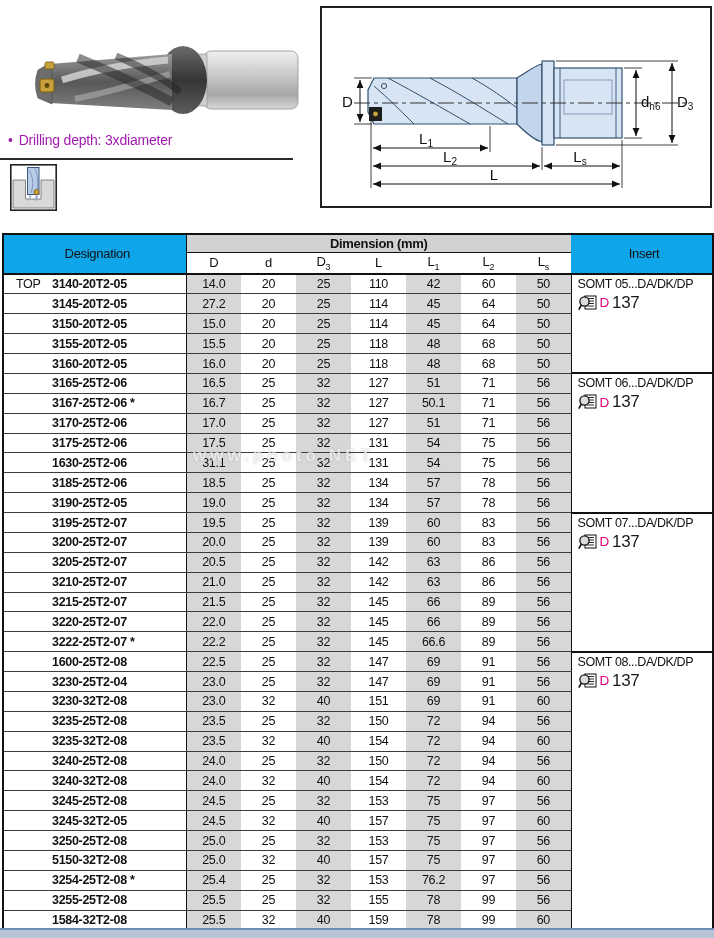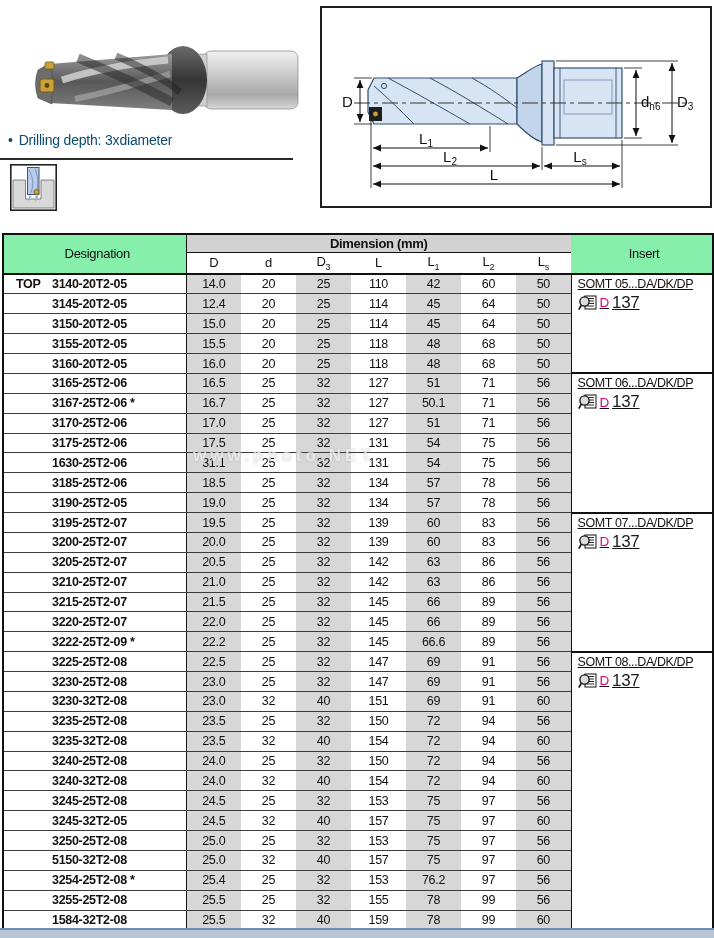--- a/index.html
+++ b/index.html
@@ -3,47 +3,47 @@
 <meta charset="utf-8">
 <style>
   html,body{margin:0;padding:0;background:#ffffff;}
   #page{
     position:relative;width:714px;height:938px;background:#ffffff;overflow:hidden;
     font-family:"Liberation Sans","DejaVu Sans",sans-serif;color:#111;
   }
   
   #photo{position:absolute;left:20px;top:18px;width:290px;height:115px;}
   
-  #note{position:absolute;left:8px;top:132px;font-size:14px;color:#0c4a6e;letter-spacing:-0.2px;}
+  #note{position:absolute;left:8px;top:132px;font-size:14px;color:#a21caf;letter-spacing:-0.2px;}
   #note .marker{margin-right:6px;}
   #divider{position:absolute;left:0;top:158px;width:293px;height:2px;background:#2a2a2a;}
   
   #appicon{position:absolute;left:10px;top:164px;width:47px;height:47px;}
   
   #diagram-box{position:absolute;left:320px;top:6px;width:388px;height:198px;border:2px solid #1f1f1f;background:#fff;}
   #diagram-box svg{display:block;}
   .dim-label{font-family:"Liberation Sans",sans-serif;font-size:15px;fill:#111;}
   .dim-sub{font-size:10px;}
   
   #catalog{position:absolute;left:2px;top:233px;width:710px;border-collapse:collapse;table-layout:fixed;
            border:2px solid #111;font-size:12.5px;letter-spacing:-0.3px;}
   #catalog th{font-weight:normal;color:#111;}
   #catalog thead .h1{height:17px;background:#d2d2d2;font-size:13px;}
-  #catalog thead .rowspan-h{background:#86efac;font-size:13px;border-bottom:2px solid #111;padding-left:6px;}
+  #catalog thead .rowspan-h{background:#0ea5e9;font-size:13px;border-bottom:2px solid #111;padding-left:6px;}
   #catalog thead .dimhead{border-bottom:1px solid #111;border-left:1px solid #111;font-weight:bold;}
   #catalog thead .sub{height:13px;background:#ffffff;border-bottom:2px solid #111;font-size:13px;}
   #catalog thead .sub-first{border-left:1px solid #111;}
   #catalog sub{font-size:9px;letter-spacing:0;}
   #catalog td{height:18.89px;padding:0;vertical-align:middle;}
   #catalog td.num{text-align:center;border-bottom:1px solid #3c3c3c;}
   #catalog td.stripe{background:#d7d7d7;}
   #catalog td.desig{border-bottom:1px solid #3c3c3c;border-right:1px solid #111;font-weight:bold;white-space:nowrap;}
-  #catalog td.desig .prefix{display:inline-block;width:36px;padding-left:12px;font-weight:bold;}
+  #catalog td.desig .prefix{display:inline-block;width:36px;padding-left:12px;font-weight:normal;}
   #catalog td.insert-cell{border-left:1px solid #111;border-bottom:2px solid #111;vertical-align:top;
-           padding:2px 0 0 6px;background:#fff;text-decoration:underline;}
+           padding:2px 0 0 6px;background:#fff;}
   .ins-name{font-size:12.5px;letter-spacing:-0.4px;color:#111;}
   .ins-ref{display:flex;align-items:center;margin-top:2px;gap:3px;}
   .ins-ref .refD{color:#e5007d;font-size:13.5px;}
   .ins-ref .refN{color:#1a1a1a;font-size:17px;}
   
   #watermark{position:absolute;left:193px;top:446px;font-size:17px;font-weight:bold;letter-spacing:4px;
     color:rgba(255,255,255,0.68);text-shadow:0 0 2px rgba(130,130,130,0.45);z-index:6;pointer-events:none;}
   
   #footer-band{position:absolute;left:0;top:928px;width:714px;height:10px;background:#b7c4d8;border-top:2px solid #6e8db6;}
 </style>
@@ -221,21 +221,21 @@
       <circle cx="6.5" cy="6.5" r="4.6" fill="#dcdcdc" stroke="#111" stroke-width="1.3"></circle>
       <line x1="3.4" y1="10" x2="0.8" y2="14.6" stroke="#111" stroke-width="1.6"></line>
     </svg>
   <span class="refD">D</span>
               <span class="refN">137</span>
             </div>
           </td>
         </tr>
         <tr>
           <td class="desig"><span class="prefix"></span><span>3145-20T2-05</span></td>
-          <td class="num stripe">12.4</td>
+          <td class="num stripe">27.2</td>
           <td class="num">20</td>
           <td class="num stripe">25</td>
           <td class="num">114</td>
           <td class="num stripe">45</td>
           <td class="num">64</td>
           <td class="num stripe">50</td>
         </tr>
         <tr>
           <td class="desig"><span class="prefix"></span><span>3150-20T2-05</span></td>
           <td class="num stripe">15.0</td>
@@ -422,31 +422,31 @@
           <td class="desig"><span class="prefix"></span><span>3220-25T2-07</span></td>
           <td class="num stripe">22.0</td>
           <td class="num">25</td>
           <td class="num stripe">32</td>
           <td class="num">145</td>
           <td class="num stripe">66</td>
           <td class="num">89</td>
           <td class="num stripe">56</td>
         </tr>
         <tr>
-          <td class="desig"><span class="prefix"></span><span>3222-25T2-09 *</span></td>
+          <td class="desig"><span class="prefix"></span><span>3222-25T2-07 *</span></td>
           <td class="num stripe">22.2</td>
           <td class="num">25</td>
           <td class="num stripe">32</td>
           <td class="num">145</td>
           <td class="num stripe">66.6</td>
           <td class="num">89</td>
           <td class="num stripe">56</td>
         </tr>
         <tr>
-          <td class="desig"><span class="prefix"></span><span>3225-25T2-08</span></td>
+          <td class="desig"><span class="prefix"></span><span>1600-25T2-08</span></td>
           <td class="num stripe">22.5</td>
           <td class="num">25</td>
           <td class="num stripe">32</td>
           <td class="num">147</td>
           <td class="num stripe">69</td>
           <td class="num">91</td>
           <td class="num stripe">56</td>
           <td class="insert-cell" rowspan="16">
             <div class="ins-name">SOMT 08...DA/DK/DP</div>
             <div class="ins-ref">
@@ -458,21 +458,21 @@
       <line x1="9" y1="11" x2="16" y2="11" stroke="#111" stroke-width="0.9"></line>
       <circle cx="6.5" cy="6.5" r="4.6" fill="#dcdcdc" stroke="#111" stroke-width="1.3"></circle>
       <line x1="3.4" y1="10" x2="0.8" y2="14.6" stroke="#111" stroke-width="1.6"></line>
     </svg>
   <span class="refD">D</span>
               <span class="refN">137</span>
             </div>
           </td>
         </tr>
         <tr>
-          <td class="desig"><span class="prefix"></span><span>3230-25T2-08</span></td>
+          <td class="desig"><span class="prefix"></span><span>3230-25T2-04</span></td>
           <td class="num stripe">23.0</td>
           <td class="num">25</td>
           <td class="num stripe">32</td>
           <td class="num">147</td>
           <td class="num stripe">69</td>
           <td class="num">91</td>
           <td class="num stripe">56</td>
         </tr>
         <tr>
           <td class="desig"><span class="prefix"></span><span>3230-32T2-08</span></td>

